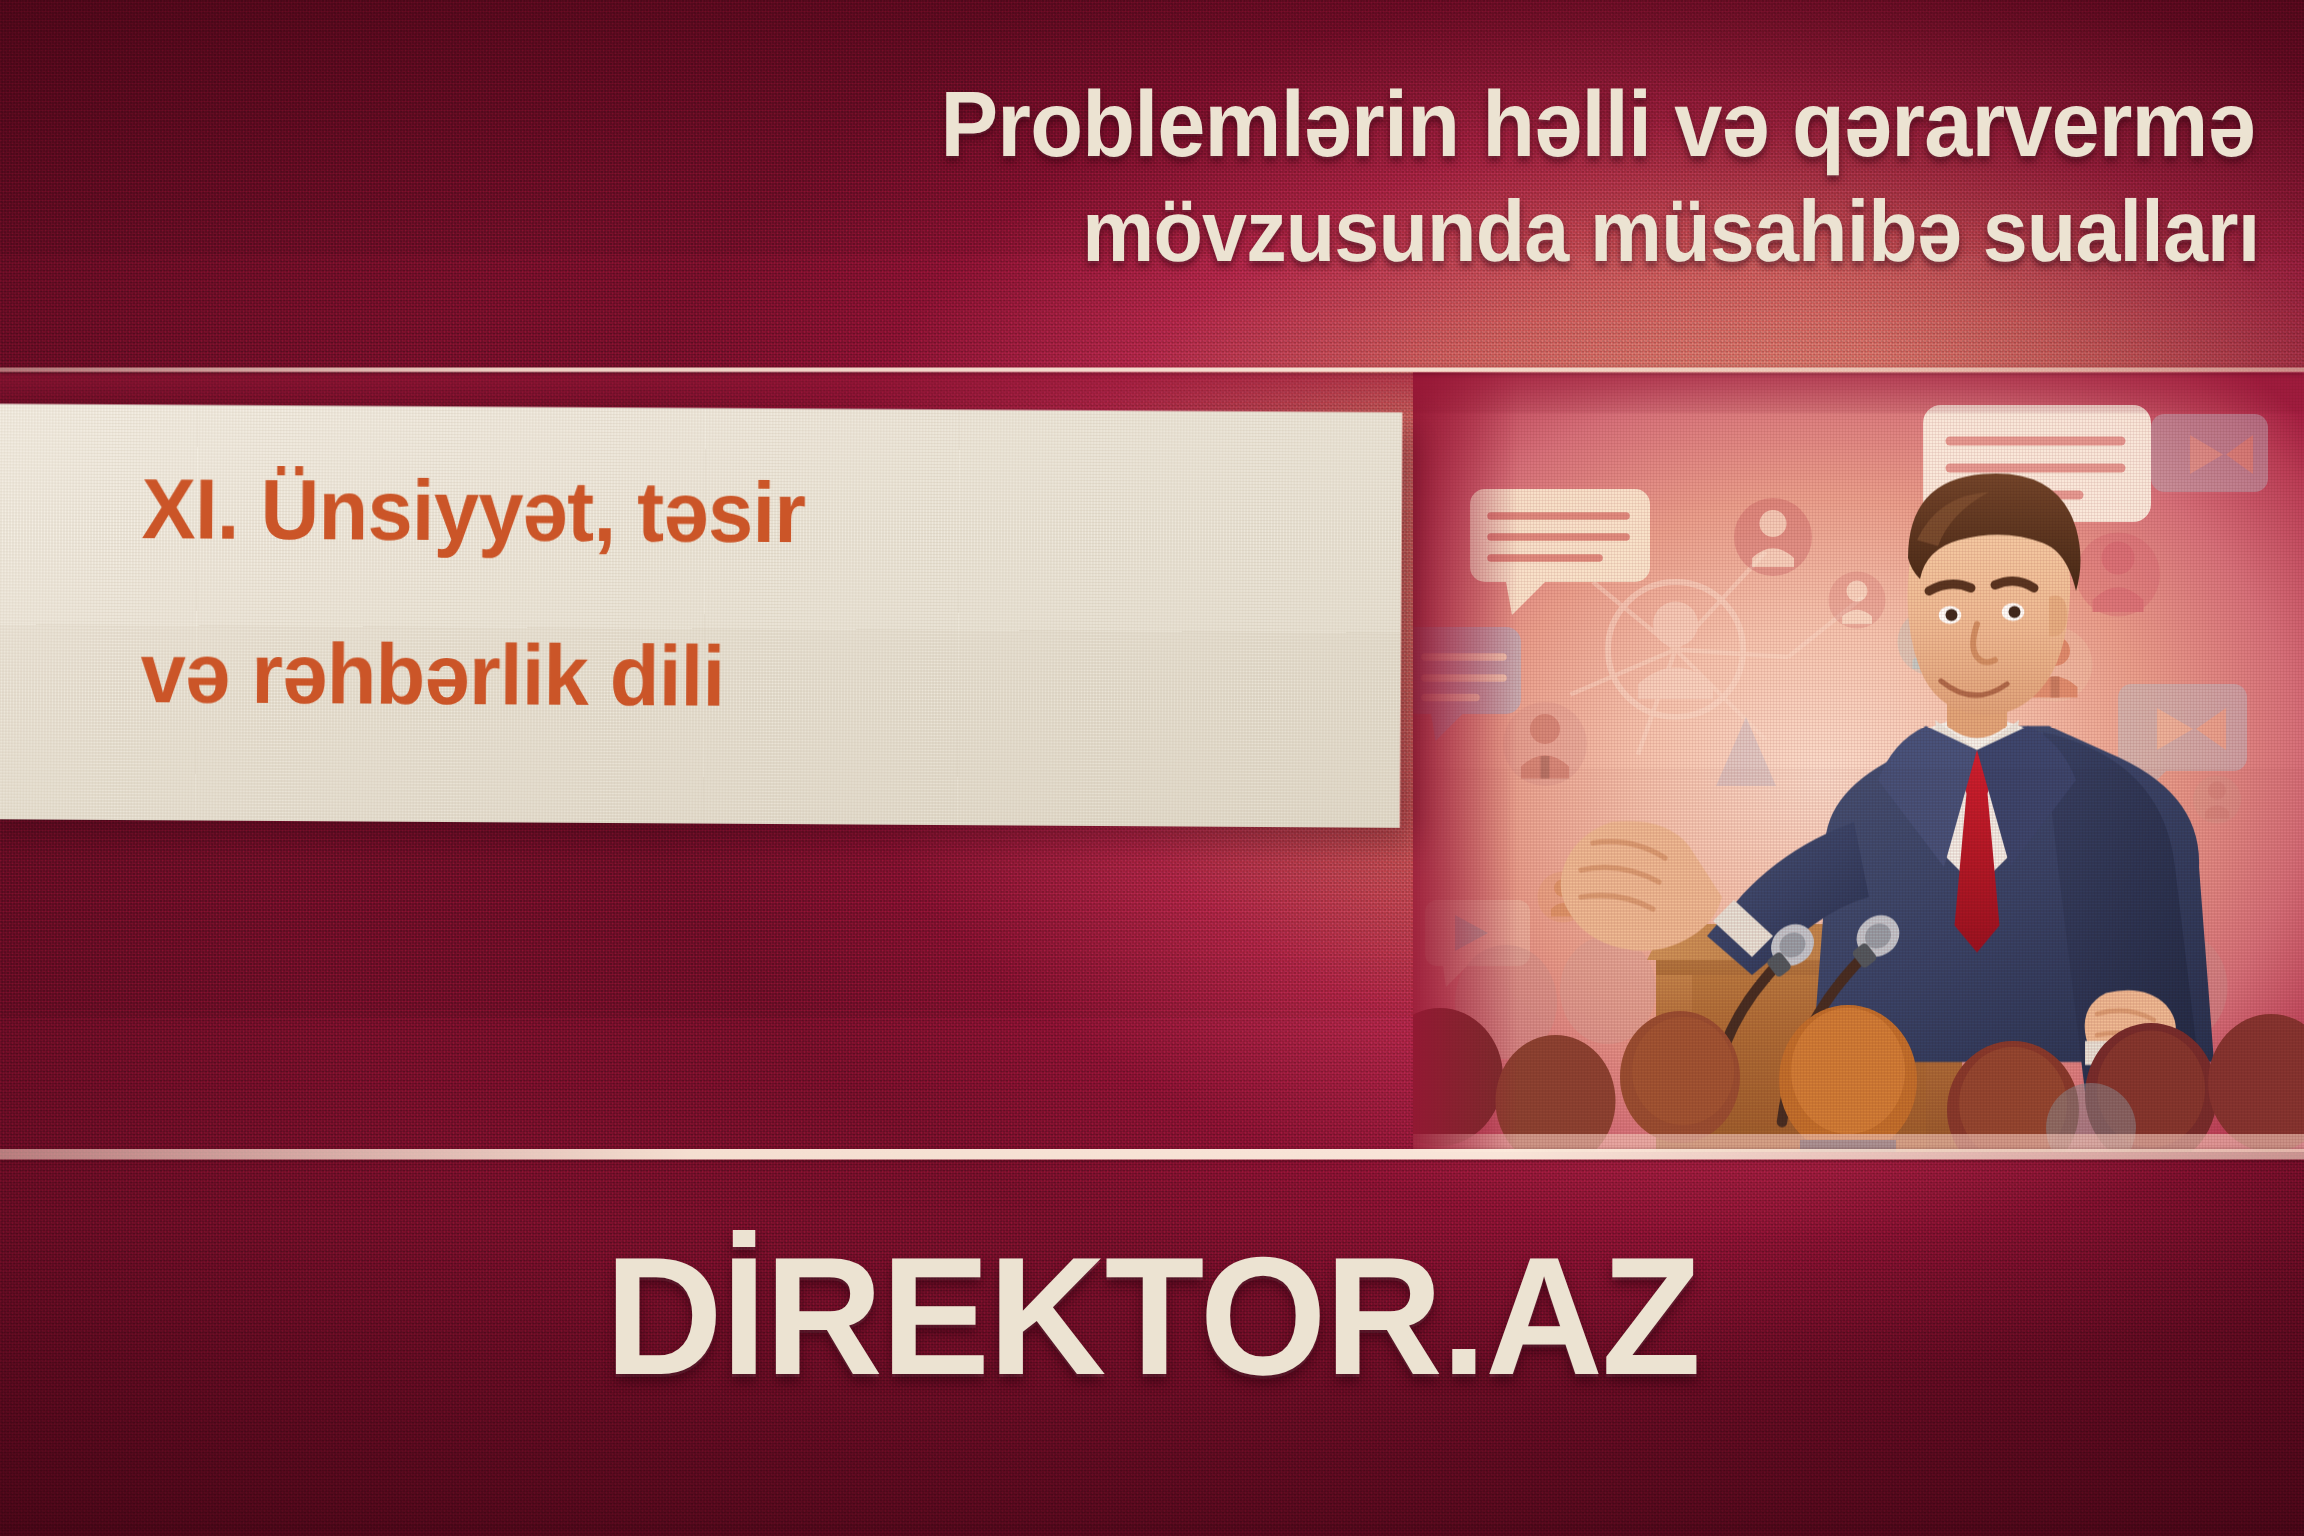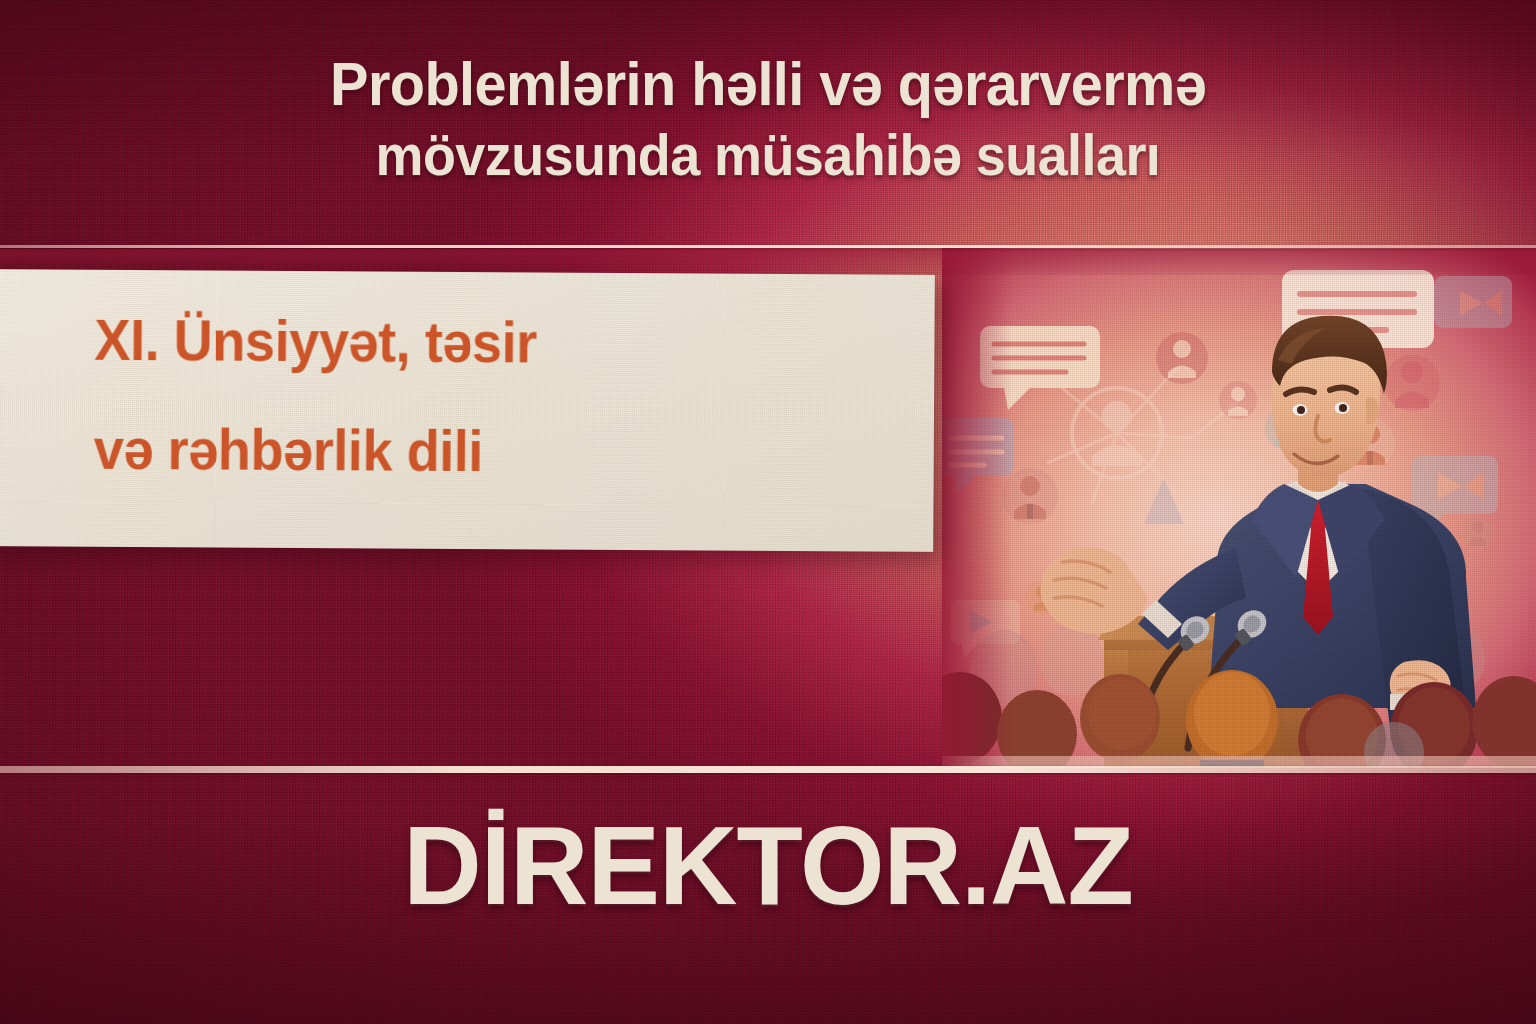--- a/index.html
+++ b/index.html
@@ -33,21 +33,21 @@
   .bg-tex2{
     position:absolute;inset:0;opacity:.40;mix-blend-mode:multiply;
     background-image:
       repeating-conic-gradient(from 0deg at 50% 50%, rgba(0,0,0,.30) 0deg 90deg, rgba(255,255,255,0) 90deg 180deg);
     background-size:3px 3px;
   }
 
   
   .header{
     position:absolute;left:0;top:0;width:1536px;height:246px;
-    display:flex;flex-direction:column;align-items:center;justify-content:flex-start;
+    display:flex;flex-direction:column;align-items:flex-end;justify-content:flex-start;
     padding-top:52px;
   }
   .title-line{
     color:#ece3d2;
     font-weight:700;
     letter-spacing:-0.6px;
     text-shadow:0 3px 5px rgba(48,2,14,.55), 0 1px 0 rgba(255,255,255,.10);
     white-space:nowrap;
     line-height:1.02;
   }
@@ -90,21 +90,21 @@
   .card-line{
     color:#cb5528;font-weight:700;font-size:57px;letter-spacing:-0.5px;
     transform:scaleX(.95);transform-origin:left center;
     white-space:nowrap;line-height:1.0;
   }
   .card-line-2{margin-top:52px;}
 
   
   .footer{
     position:absolute;left:0;top:773px;width:1536px;height:241px;
-    display:flex;align-items:flex-start;justify-content:center;padding-top:28px;
+    display:flex;align-items:flex-start;justify-content:center;padding-top:40px;
   }
   .brand{
     color:#ece3d2;font-weight:700;font-size:112px;letter-spacing:-1px;
     transform:scaleX(.97);
     text-shadow:0 5px 8px rgba(45,2,14,.55), 0 2px 0 rgba(255,255,255,.12);
     white-space:nowrap;
   }
 
   
   .illus{

